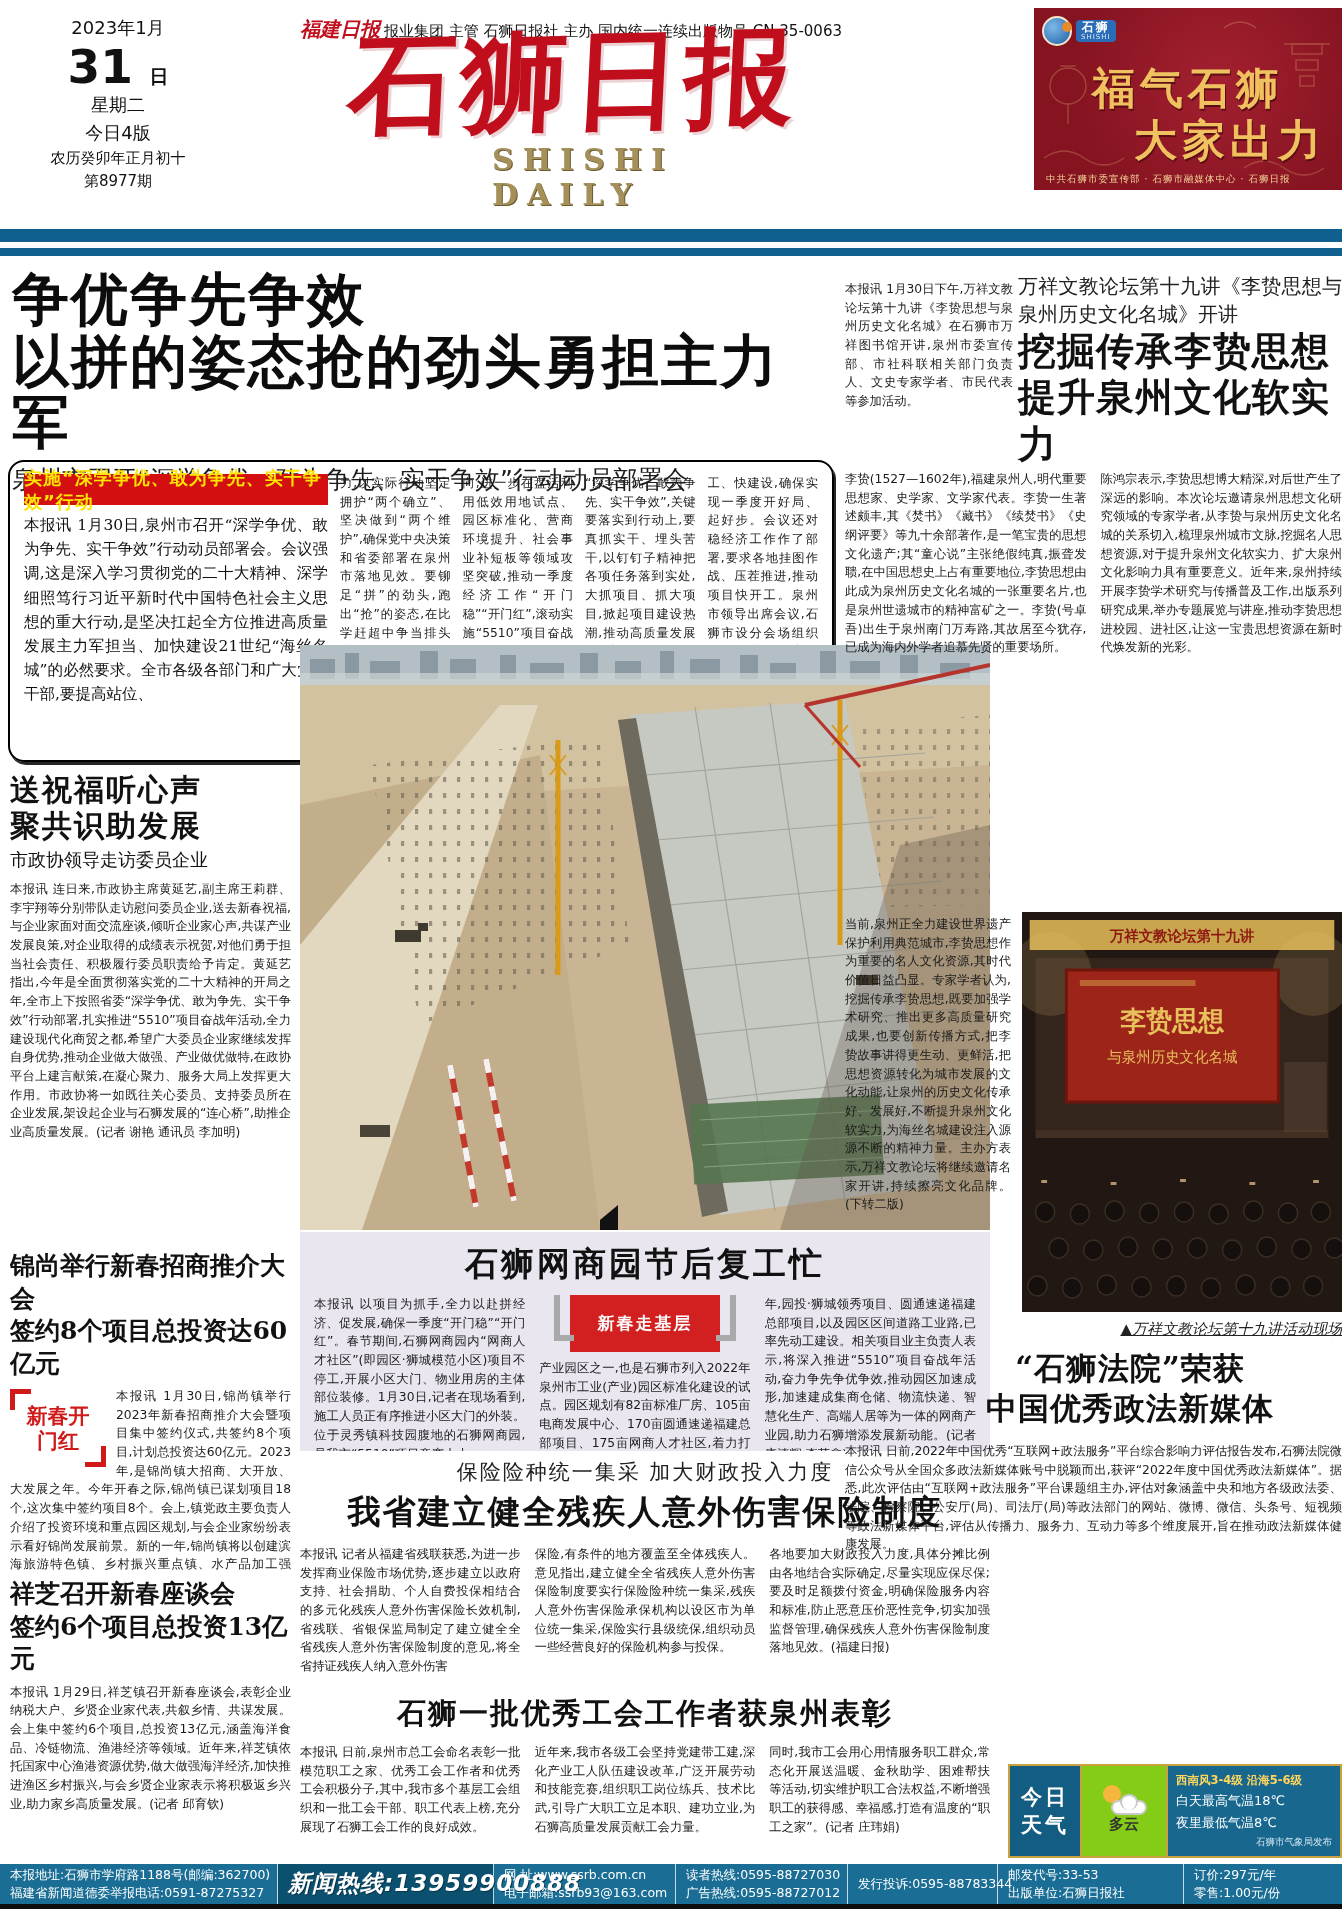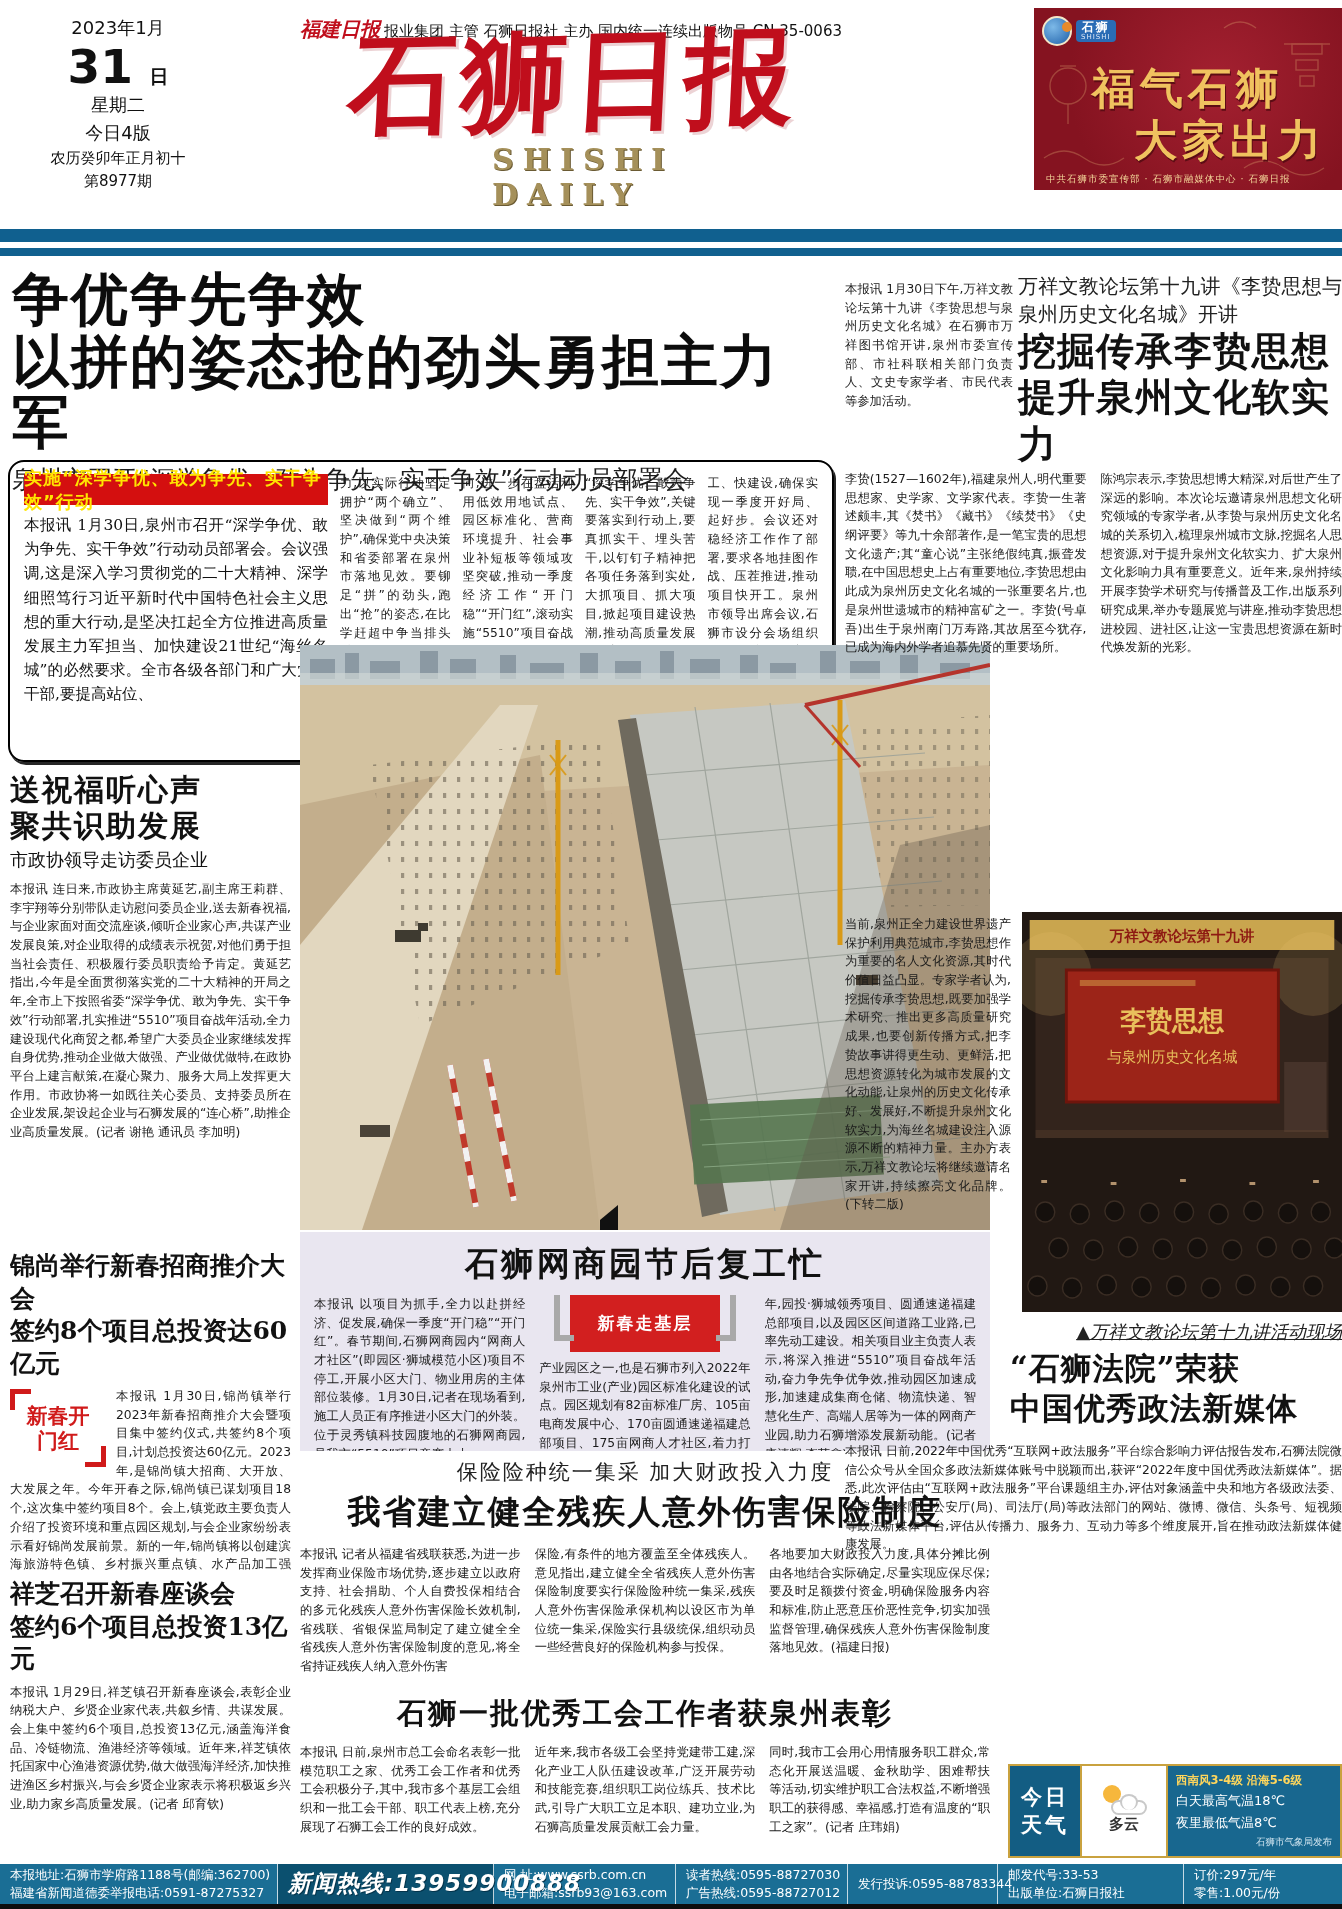--- a/index.html
+++ b/index.html
@@ -81,30 +81,30 @@
   .h-gh{text-align:center;font-family:"DejaVu Serif",serif;font-weight:900;font-size:29px;letter-spacing:2px;margin-bottom:9px}
   
   .lz-start{left:845px;top:280px;width:168px;height:184px;overflow:hidden}
   .lz-head{left:1018px;top:272px;width:324px;text-align:left}
   .lz-kicker{font-size:20px;line-height:1.4;color:#222;text-align:justify}
   .h-lz{font-family:"DejaVu Serif",serif;font-weight:900;font-size:38px;line-height:1.22;letter-spacing:1px;}
   .lz-cols{left:845px;top:470px;width:497px;height:436px;display:flex;gap:14px;overflow:hidden}
   .lz-cont{left:845px;top:915px;width:166px;height:402px;overflow:hidden}
   .photo2{left:1022px;top:912px;width:320px;height:400px;overflow:hidden}
   .photo2 svg{display:block;width:100%;height:100%}
-  .caption{left:1022px;top:1320px;width:320px;text-align:right;font-size:18px;font-style:italic;
+  .caption{left:1022px;top:1320px;width:320px;text-align:right;font-size:15px;font-style:italic;
     text-decoration:underline;color:#222}
-  .fy-head{left:1010px;top:1348px;width:332px;font-family:"DejaVu Serif",serif;
+  .fy-head{left:964px;top:1348px;width:332px;text-align:center;font-family:"DejaVu Serif",serif;
     font-weight:900;font-size:31px;line-height:1.3;letter-spacing:1px}
   .fy-cols{left:845px;top:1442px;width:497px;height:316px;display:flex;gap:14px;overflow:hidden}
   
   .weather{left:1008px;top:1764px;width:334px;height:94px;border:2px solid #c9a23f;display:flex;background:#18678f}
   .w-left{width:72px;background:#135d83;color:#fff;display:flex;flex-direction:column;align-items:center;
     justify-content:center;font-size:21px;font-weight:900;letter-spacing:3px;border-right:2px solid #c9a23f}
-  .w-mid{width:86px;background:#ffffff;display:flex;flex-direction:column;align-items:center;justify-content:center;gap:0;border-right:2px solid #c9a23f}
+  .w-mid{width:86px;background:#84cc16;display:flex;flex-direction:column;align-items:center;justify-content:center;gap:0;border-right:2px solid #c9a23f}
   .w-cond{font-size:15px;color:#333;font-weight:700}
   .wicon{position:relative;width:46px;height:26px}
   .sun{position:absolute;left:2px;top:-4px;width:18px;height:18px;border-radius:50%;background:#f6b73c}
   .cloud{position:absolute;right:0;bottom:0;width:36px;height:15px;background:#fff;border:2px solid #c9c9c9;border-radius:10px}
   .cloud::before{content:"";position:absolute;left:7px;top:-8px;width:14px;height:14px;border-radius:50%;
     background:#fff;border:2px solid #c9c9c9;border-bottom:none}
   .w-right{flex:1;color:#fff;padding:7px 8px;display:flex;flex-direction:column;justify-content:space-between}
   .w-wind{color:#ffd65c;font-size:11.5px;font-weight:700}
   .w-t{font-size:13px}
   .w-src{font-size:9.5px;text-align:right;color:#cfe4ef}

